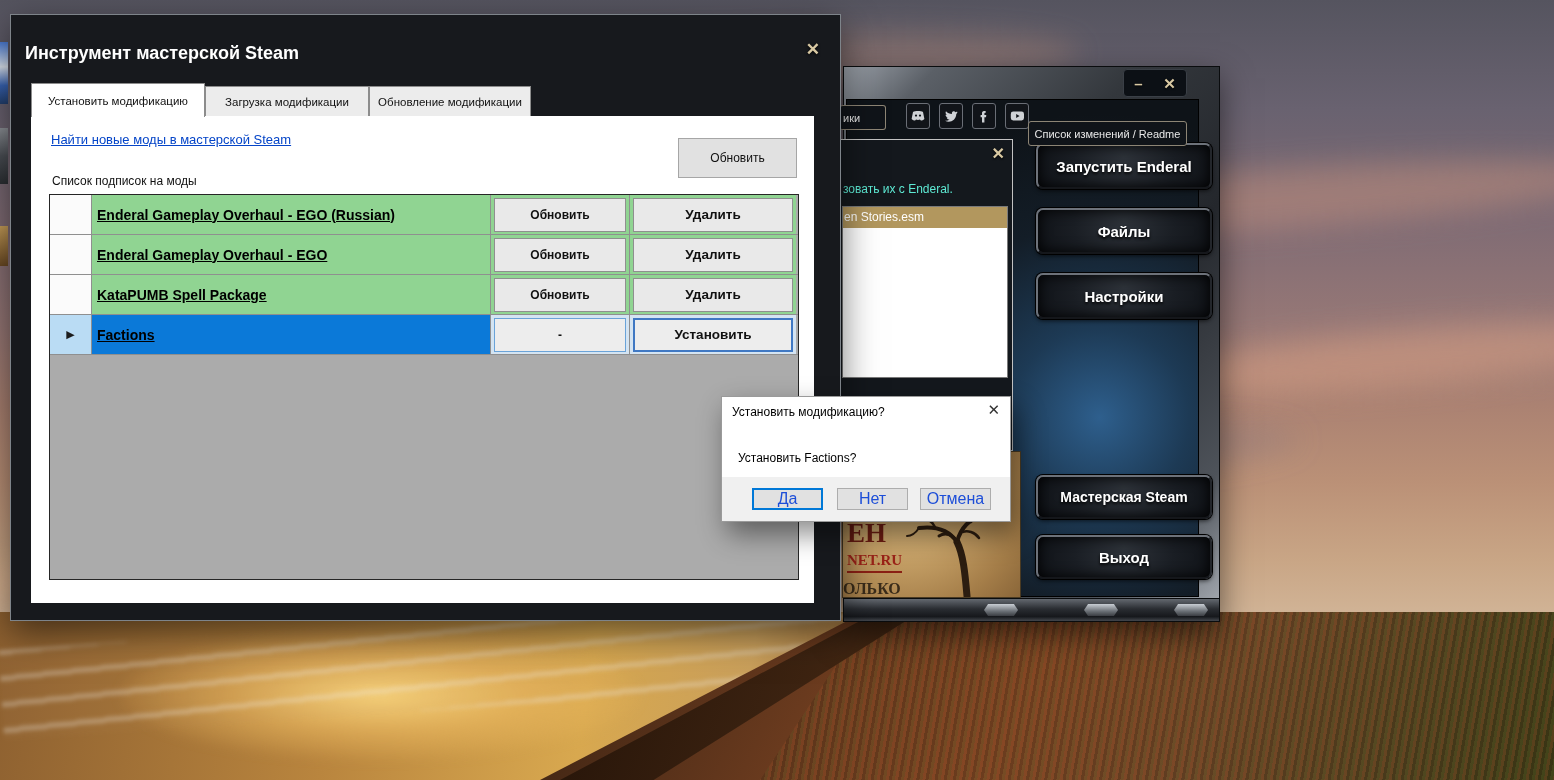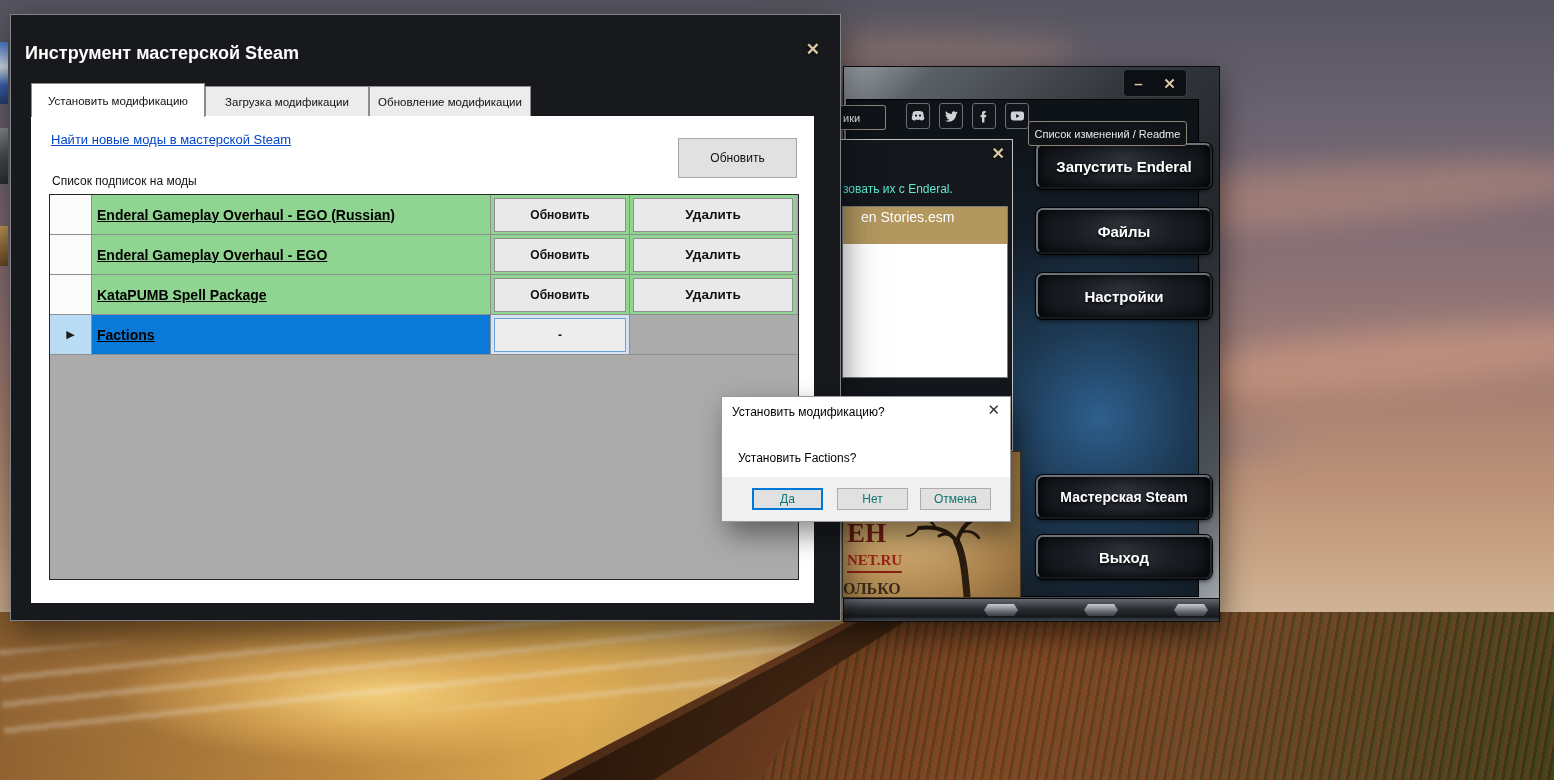--- a/index.html
+++ b/index.html
@@ -65,21 +65,21 @@
   .eb3 { top:206px; height:46px; font-size:15px; }
   .eb4 { top:264px; height:35px; font-size:14px; }
   .eb5 { top:408px; height:44px; font-size:14px; }
   .eb6 { top:468px; height:44px; font-size:15px; }
 
   .addons-panel { position:absolute; left:-4px; top:72px; width:173px; height:312px; background:#14181d;
     border:1px solid #c2c2c2; border-left:none; z-index:11; }
   .addons-x { position:absolute; right:7px; top:4px; color:#d9c9a3; font-weight:bold; font-size:16px; text-shadow:0 1px 2px #000; cursor:pointer; }
   .addons-text { position:absolute; left:3px; top:42px; color:#5eead4; font-size:12px; white-space:nowrap; overflow:hidden; }
   .addons-list { position:absolute; left:2px; top:66px; width:166px; height:172px; background:#fff; border:1px solid #7a7a7a; }
-  .addons-item { height:37px; background:#b2975e; color:#fff; font-size:14px; line-height:21px; padding-left:18px;
+  .addons-item { height:21px; background:#b2975e; color:#fff; font-size:12px; line-height:21px; padding-left:1px;
     white-space:nowrap; overflow:hidden; }
   .beige-btn { position:absolute; top:316px; height:26px; background:linear-gradient(180deg,#e6dcc2,#cfc2a0);
     border:1px solid #2a251c; z-index:11; }
   .bb1 { left:2px; width:10px; } .bb2 { left:17px; width:72px; } .bb3 { left:92px; width:76px; }
 
   .banner { position:absolute; left:-2px; top:384px; width:179px; height:147px; z-index:11;
     background:radial-gradient(circle at 35% 30%, #d9b87c 0%, #c6a167 40%, #a57e49 75%, #8a6639 100%); border:1px solid #4a3a22; }
   .banner-l1 { position:absolute; left:4px; top:66px; font-family:"Liberation Serif", serif; font-weight:bold; font-size:27px; color:#6e1d12; }
   .banner-l2 { position:absolute; left:4px; top:100px; font-family:"Liberation Serif", serif; font-weight:bold; font-size:15px;
     color:#9b2318; border-bottom:2px solid #8a2014; padding-bottom:2px; }
@@ -119,22 +119,22 @@
   .btn-install { background:#ededed; border:2px solid #3f78c3; font-size:13.5px; }
   .sel-arrow { font-size:11px; color:#1c1c1c; }
 
   
   .modal { position:absolute; left:721px; top:396px; width:290px; height:126px; background:#fff; border:1px solid #9a9a9a;
     box-shadow:6px 12px 26px rgba(0,0,0,.45); z-index:30; }
   .modal-title { position:absolute; left:10px; top:8px; font-size:12px; color:#000; }
   .modal-close { position:absolute; right:10px; top:4px; font-size:15px; color:#333; cursor:pointer; }
   .modal-msg { position:absolute; left:16px; top:54px; font-size:12px; color:#000; }
   .modal-footer { position:absolute; left:0; bottom:0; width:100%; height:44px; background:#f0f0f0; }
-  .mbtn { position:absolute; top:11px; width:71px; height:22px; background:#e1e1e1; border:1px solid #adadad; font-size:12px;
-    color:#0f766e; display:flex; align-items:center; justify-content:center; cursor:pointer; }
+  .mbtn { position:absolute; top:11px; width:71px; height:22px; background:#e1e1e1; border:1px solid #adadad; font-size:16px;
+    color:#1d4ed8; display:flex; align-items:center; justify-content:center; cursor:pointer; }
   .mb-yes { left:30px; border:2px solid #0078d7; }
   .mb-no { left:115px; }
   .mb-cancel { left:198px; }
 </style>
 </head>
 <body>
 
 <div class="desktop">
   <div class="cloud c1"></div>
   <div class="cloud c2"></div>
@@ -283,20 +283,23 @@
       <div class="mrow row-selected">
         <div class="cell-h">
             <span class="sel-arrow">▶</span>
           </div>
         <div class="cell-name">
             <span class="mod-name">Factions</span>
           </div>
         <div class="cell-b1">
             <div class="cell-btn fs12 btn-dash">-</div>
           </div>
+        <div class="cell-b2">
+            <div class="cell-btn btn-install">Установить</div>
+          </div>
       </div>
     </div>
   </div>
 </div>
 
 <div class="modal">
   <div class="modal-title">Установить модификацию?</div>
   <span class="modal-close">✕</span>
   <div class="modal-msg">Установить Factions?</div>
   <div class="modal-footer">

